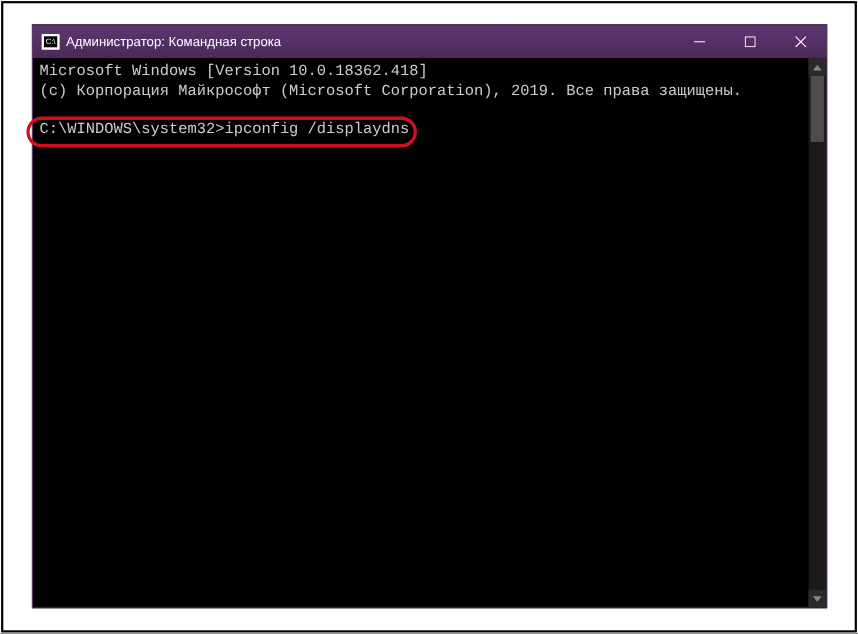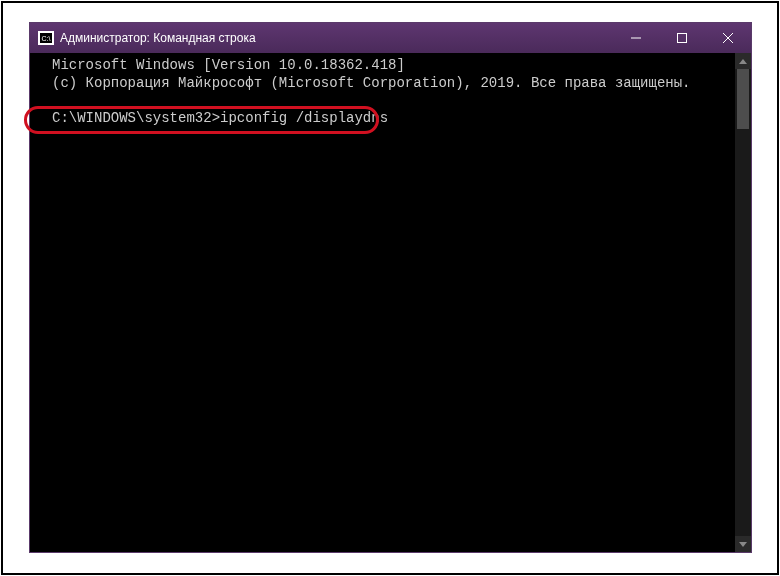--- a/index.html
+++ b/index.html
@@ -80,21 +80,21 @@
       cursor: pointer;
     }
     .console-body {
       flex: 1;
       display: flex;
       background: #000000;
       position: relative;
     }
     .console-content {
       flex: 1;
-      padding: 4px 22px;
+      padding: 4px 6px;
       color: #cccccc;
       font-size: 14px;
       line-height: 1.25;
       font-family: Consolas, "Courier New", monospace;
       white-space: pre;
       overflow: hidden;
     }
     .scrollbar {
       width: 16px;
       background: #1a1a1a;

